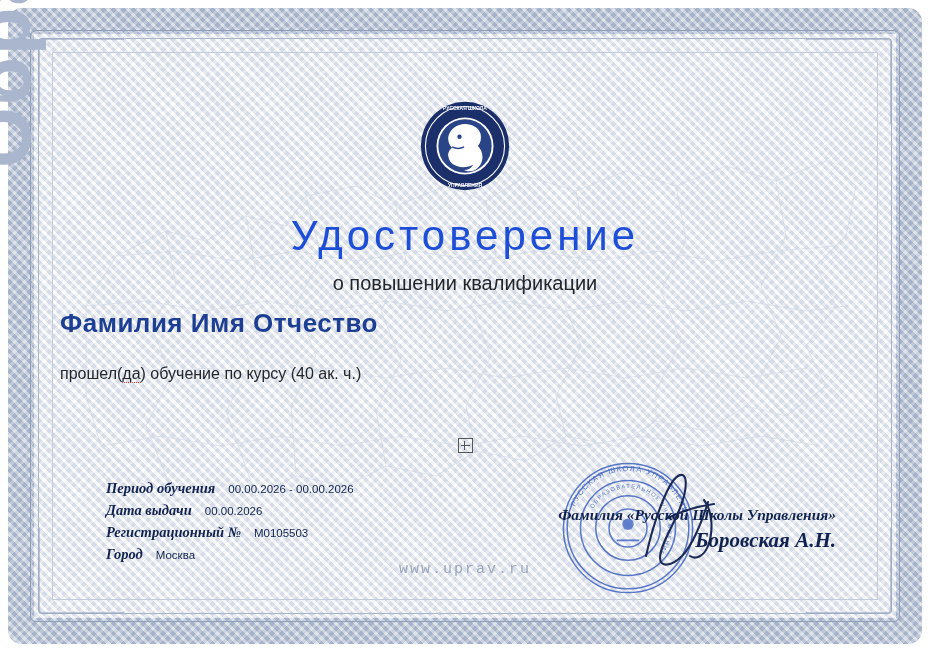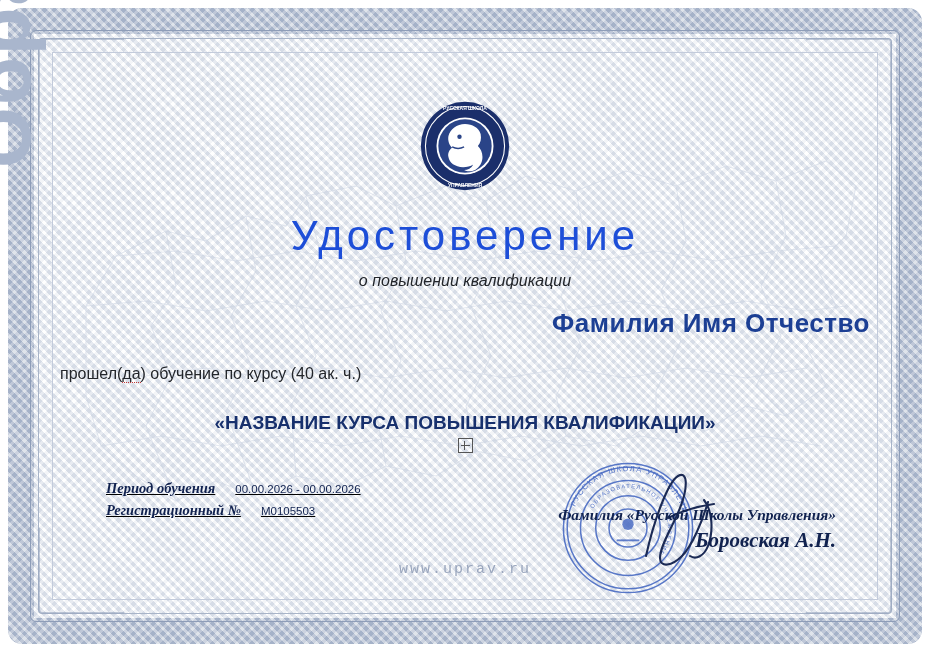--- a/index.html
+++ b/index.html
@@ -141,31 +141,30 @@
     font-weight: 400;
     font-family: "Liberation Sans", sans-serif;
   }
 
   .subtitle {
     position: absolute;
     top: 212px;
     left: 0;
     right: 0;
     text-align: center;
-    font-size: 16px;
+    font-size: 20px;
     color: #23262b;
-    font-style: italic;
   }
 
   .recipient {
     position: absolute;
     top: 248px;
     left: 0;
     right: 0;
-    text-align: right;
+    text-align: left;
     font-size: 26px;
     font-weight: bold;
     color: #1c3f94;
     letter-spacing: 0.5px;
   }
 
   .course-line {
     position: absolute;
     top: 305px;
     left: 0;
@@ -213,36 +212,35 @@
   }
   .plus-box::before { left: 2px; right: 2px; top: 5.5px; height: 1px; }
   .plus-box::after { top: 2px; bottom: 2px; left: 5.5px; width: 1px; }
 
   
   .details {
     position: absolute;
     left: 46px;
     top: 420px;
     font-family: "Liberation Serif", serif;
-    text-decoration: underline;
   }
   .detail-row {
     display: flex;
     align-items: baseline;
     margin-bottom: 5px;
   }
   .detail-label {
     font-style: italic;
     font-weight: bold;
     font-size: 14.5px;
     color: #11224f;
     white-space: nowrap;
   }
   .detail-value {
-    margin-left: 20px;
+    margin-left: 13px;
     font-size: 11.5px;
     color: #11224f;
     font-family: "Liberation Sans", sans-serif;
     white-space: nowrap;
     text-align: right;
   }
 
   
   .signature-block {
     position: absolute;
@@ -354,32 +352,39 @@
         </g>
       </svg>
     </div>
 
     <div class="title">Удостоверение</div>
     <div class="subtitle">о повышении квалификации</div>
     <div class="recipient">Фамилия Имя Отчество</div>
 
     <div class="course-line"><span>прошел(</span><span class="spell">да</span><span>) обучение по курсу (40 ак. ч.)</span></div>
 
-    <div class="course-name">«НАЗВАНИЕ КУРСА ПОВЫШЕНИЯ КВАЛИФИКАЦИИ»</div>
 
     <div class="plus-marker"><span class="plus-box"></span></div>
 
     <div class="details">
       <div class="detail-row">
         <span class="detail-label">Период обучения</span>
         <span class="detail-value">00.00.2026 - 00.00.2026</span>
       </div>
       <div class="detail-row">
+        <span class="detail-label">Дата выдачи</span>
+        <span class="detail-value">00.00.2026</span>
+      </div>
+      <div class="detail-row">
         <span class="detail-label">Регистрационный №</span>
         <span class="detail-value">М0105503</span>
+      </div>
+      <div class="detail-row">
+        <span class="detail-label">Город</span>
+        <span class="detail-value">Москва</span>
       </div>
     </div>
 
     <div class="stamp">
       <svg viewBox="0 0 160 160" xmlns="http://www.w3.org/2000/svg">
         <defs>
           <path id="stampOuterPath" d="M80,80 m-60,0 a60,60 0 1,1 120,0 a60,60 0 1,1 -120,0"></path>
           <path id="stampInnerPath" d="M80,80 m-42,0 a42,42 0 1,1 84,0 a42,42 0 1,1 -84,0"></path>
         </defs>
         <g fill="none" stroke="#3f63c0" stroke-width="1.6" opacity="0.85">

